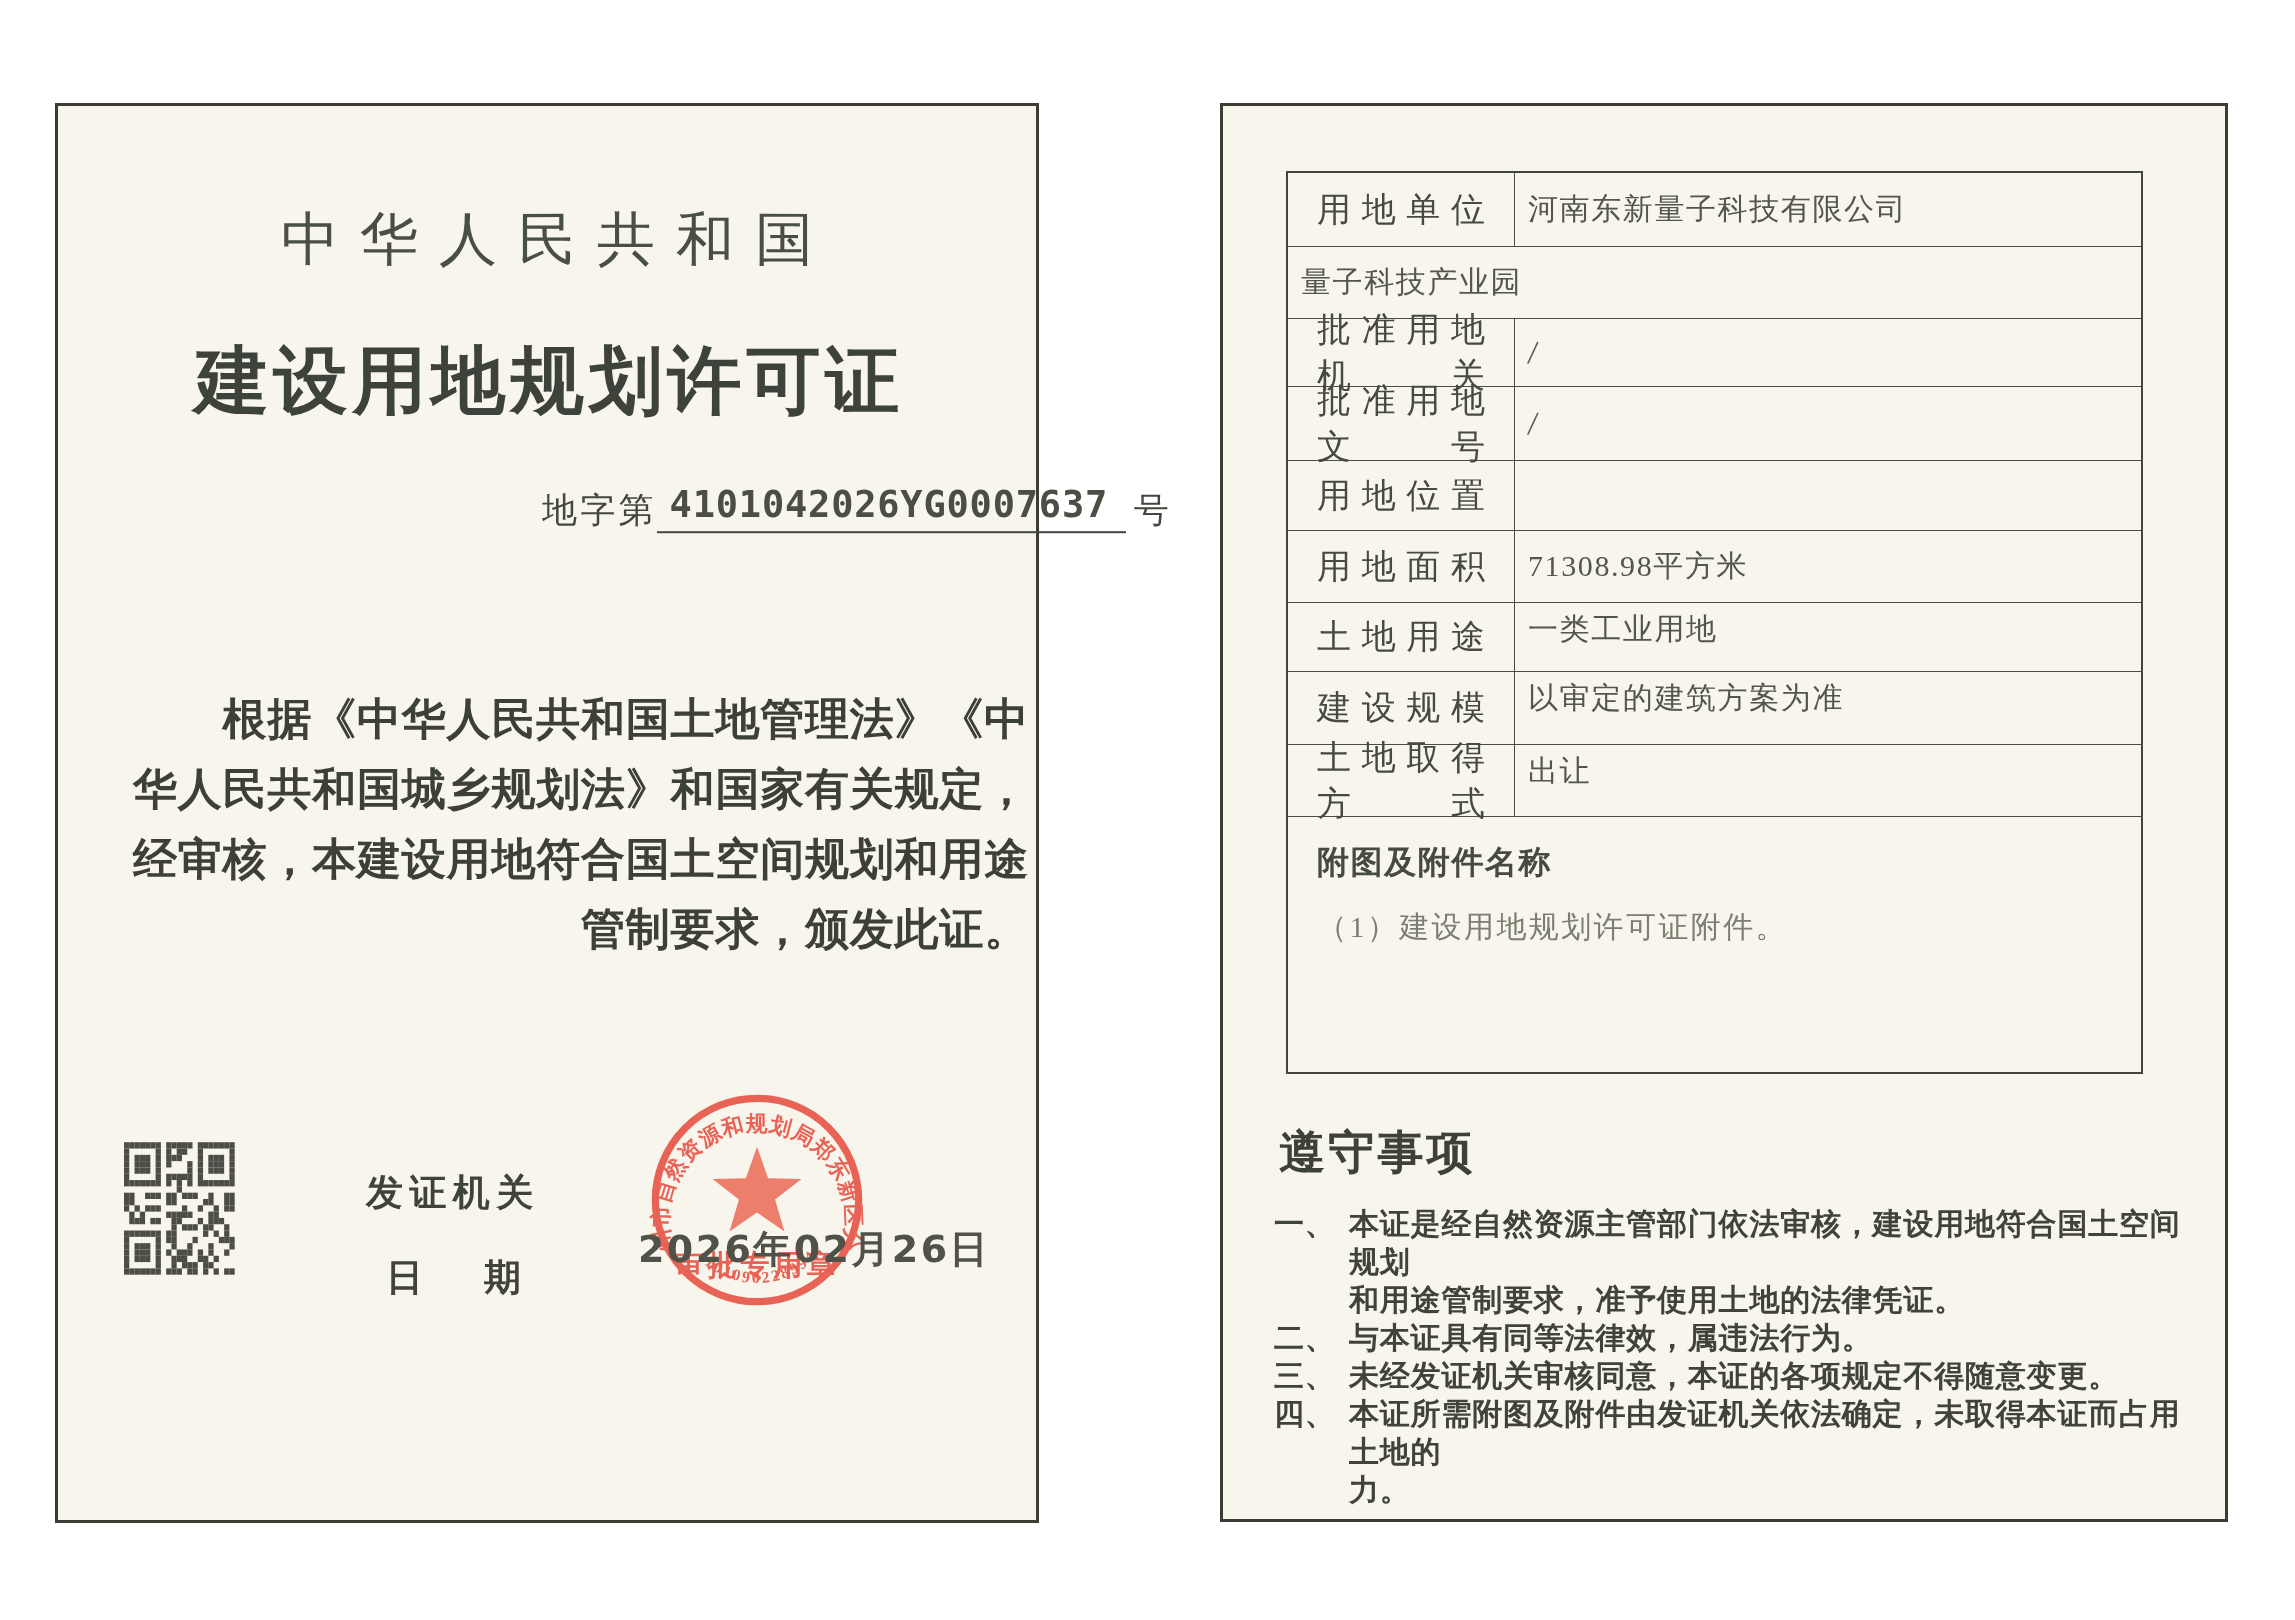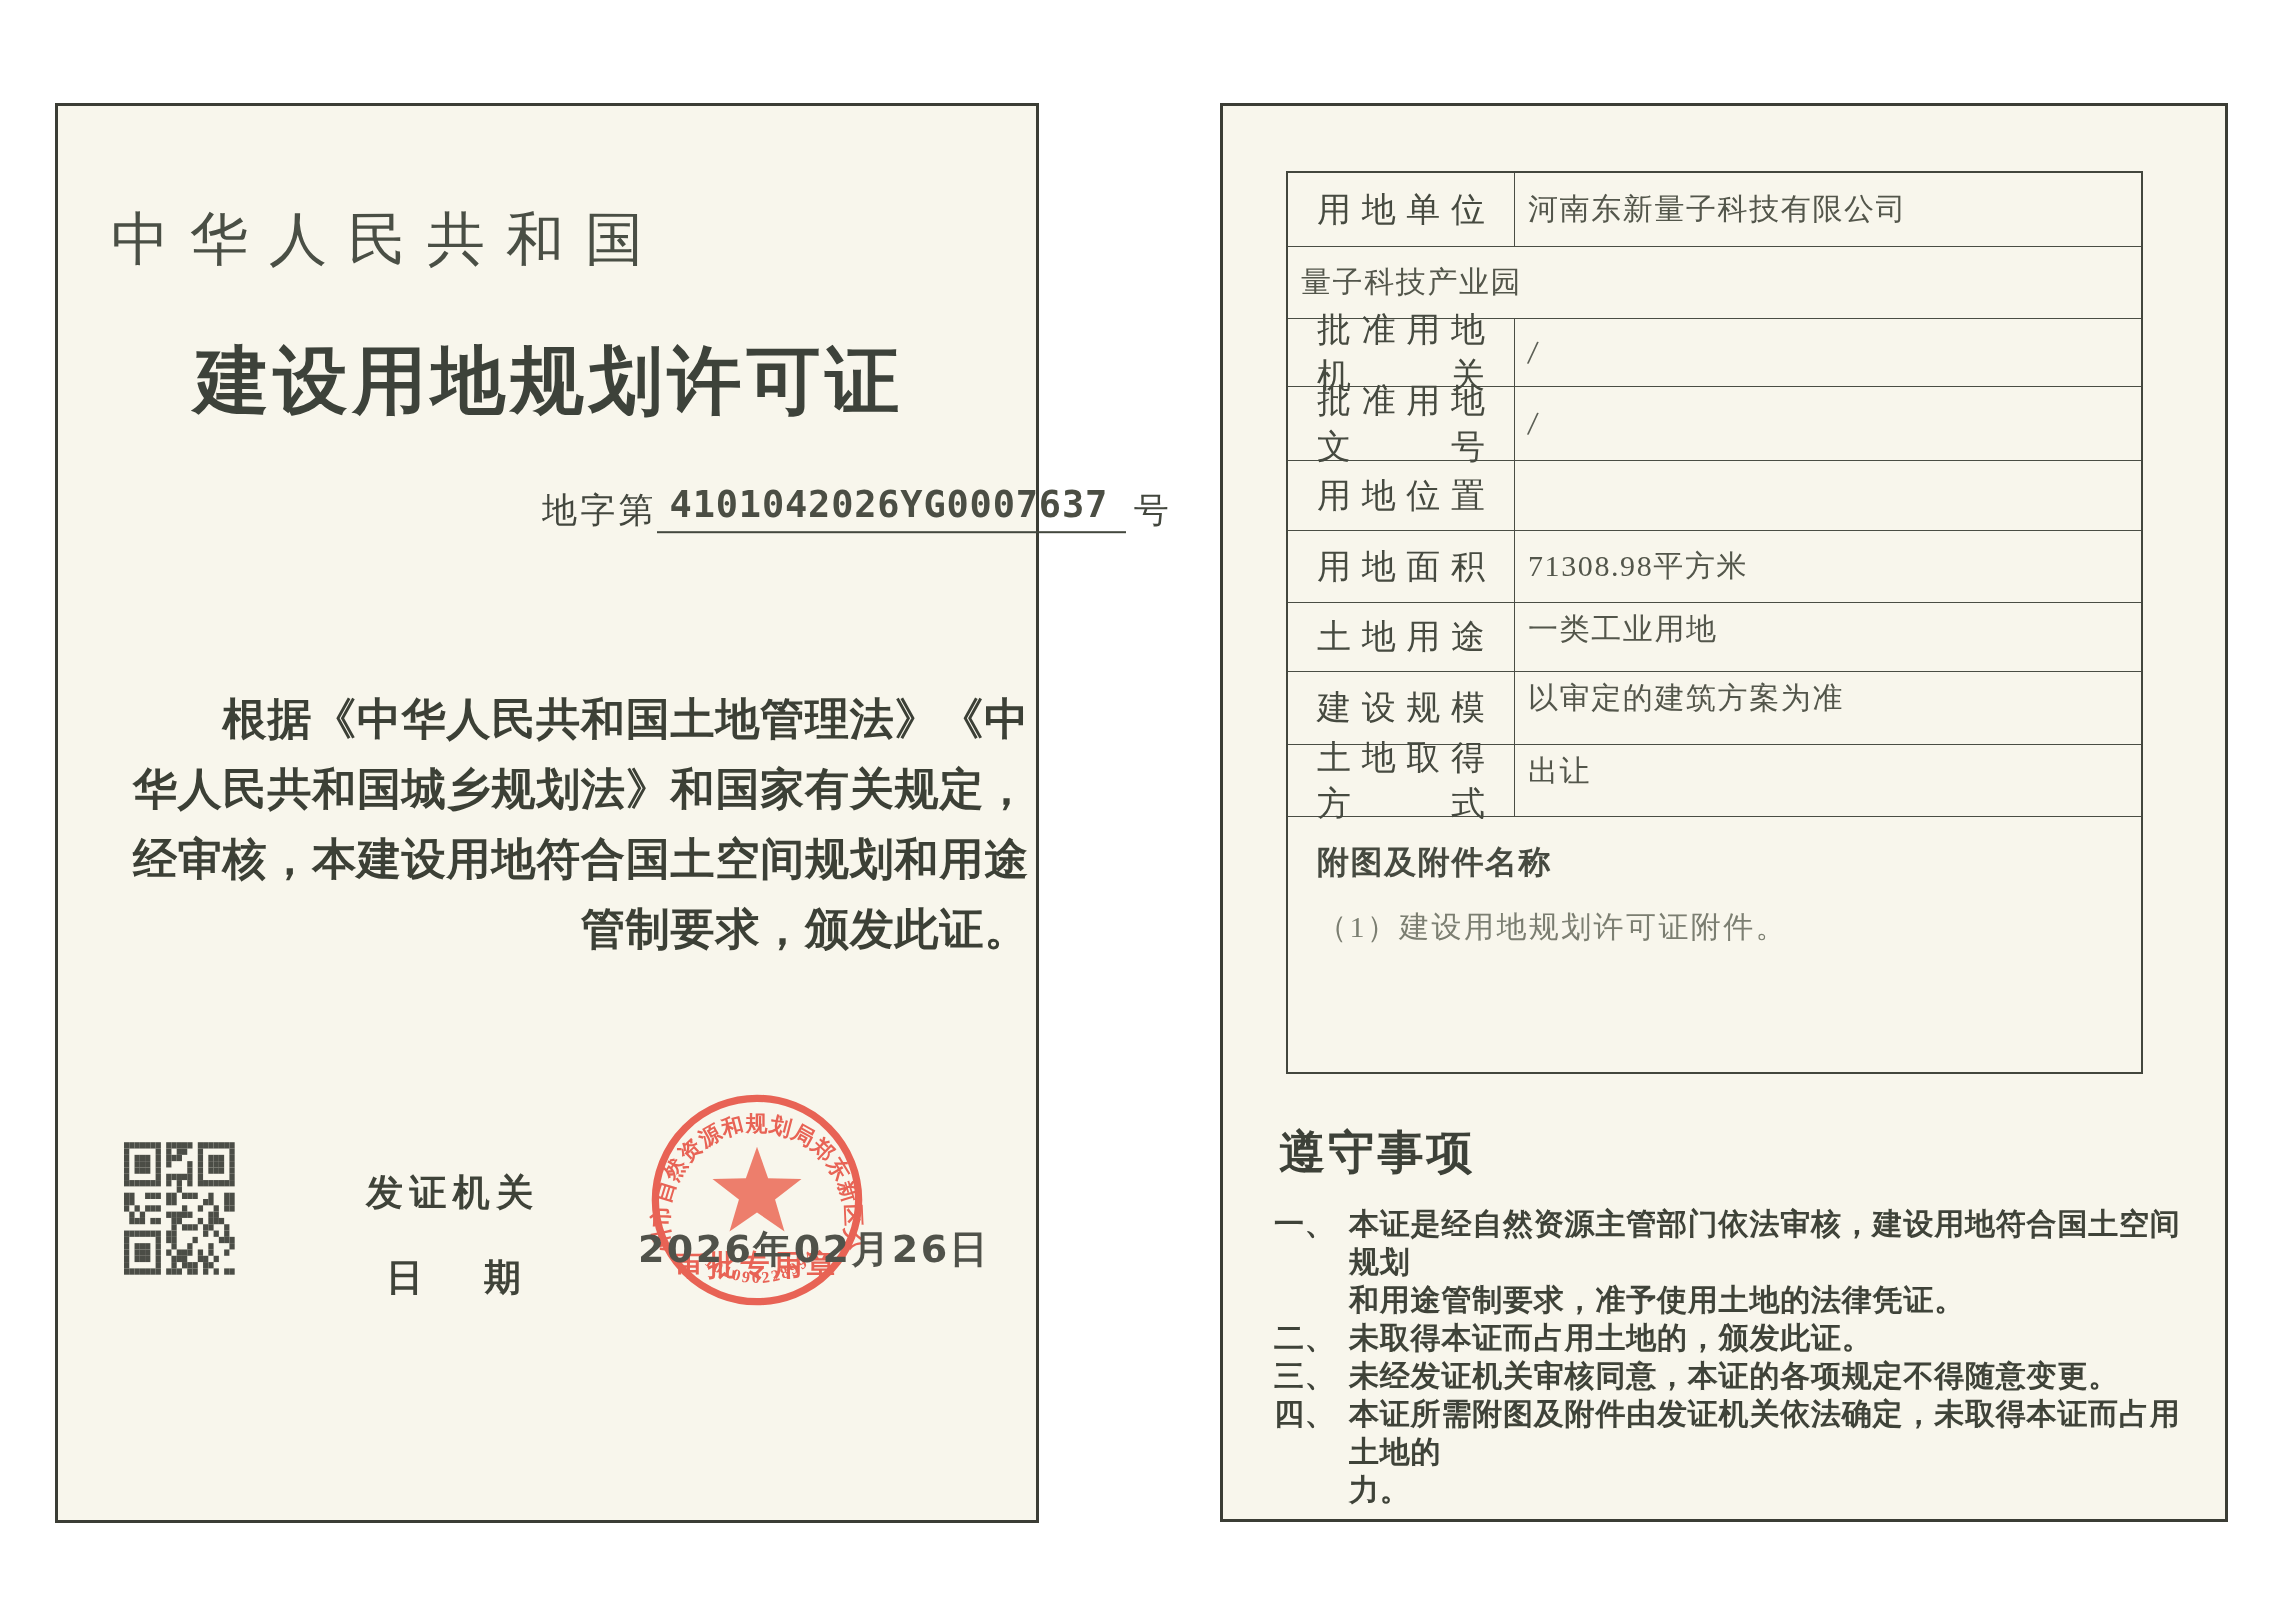--- a/index.html
+++ b/index.html
@@ -3,23 +3,23 @@
 <meta charset="utf-8">
 <style>
   html,body{margin:0;padding:0;}
   body{width:2295px;height:1620px;background:#ffffff;position:relative;overflow:hidden;
        font-family:"Liberation Serif","DejaVu Serif",serif;}
   .page{position:absolute;background:#f8f6ec;border:3.2px solid #3b3d35;box-sizing:border-box;}
   #left-page{left:55px;top:103px;width:984px;height:1420px;}
   #right-page{left:1220px;top:103px;width:1008px;height:1419px;}
 
   
-  .country-title{position:absolute;top:95px;left:0;width:100%;text-align:left;
+  .country-title{position:absolute;top:95px;left:0;width:100%;text-align:center;
        font-size:58px;letter-spacing:21px;text-indent:21px;color:#4a4f45;
-       font-family:"Liberation Serif","DejaVu Serif",serif;padding-left:32px;}
+       font-family:"Liberation Serif","DejaVu Serif",serif;}
   .cert-title{position:absolute;top:226px;left:0;width:100%;text-align:center;
        font-family:"DejaVu Sans","Liberation Sans",sans-serif;font-weight:bold;
        font-size:74px;letter-spacing:4.8px;text-indent:4.8px;color:#3d423a;}
   .cert-no-line{position:absolute;top:381px;left:455px;font-size:35px;color:#43473e;white-space:nowrap;margin-left:29px;}
   .cert-no-prefix{letter-spacing:3.2px;}
   .cert-no-number{display:inline-block;font-family:"DejaVu Sans Mono","Liberation Mono",monospace;
        font-weight:bold;font-size:37px;letter-spacing:0.8px;color:#4b4e44;
        border-bottom:2.4px solid #43473e;padding:0 17.6px 4.8px 13px;transform:translateY(-4.8px);}
   .cert-no-suffix{margin-left:8px;}
   .body-par{position:absolute;left:21px;top:578px;width:950px;
@@ -402,21 +402,21 @@
     <div class="note-item">
       <div class="note-marker">一、</div>
       <div class="note-lines">
         <div>本证是经自然资源主管部门依法审核，建设用地符合国土空间规划</div>
         <div>和用途管制要求，准予使用土地的法律凭证。</div>
       </div>
     </div>
     <div class="note-item">
       <div class="note-marker">二、</div>
       <div class="note-lines">
-        <div>未取得本证而占用土地的，颁发此证。</div>
+        <div>与本证具有同等法律效，属违法行为。</div>
       </div>
     </div>
     <div class="note-item">
       <div class="note-marker">三、</div>
       <div class="note-lines">
         <div>未经发证机关审核同意，本证的各项规定不得随意变更。</div>
       </div>
     </div>
     <div class="note-item">
       <div class="note-marker">四、</div>

